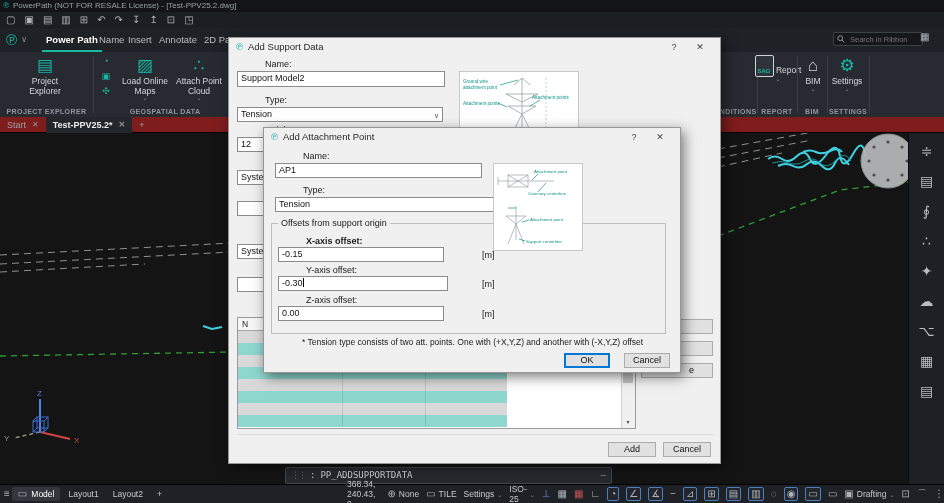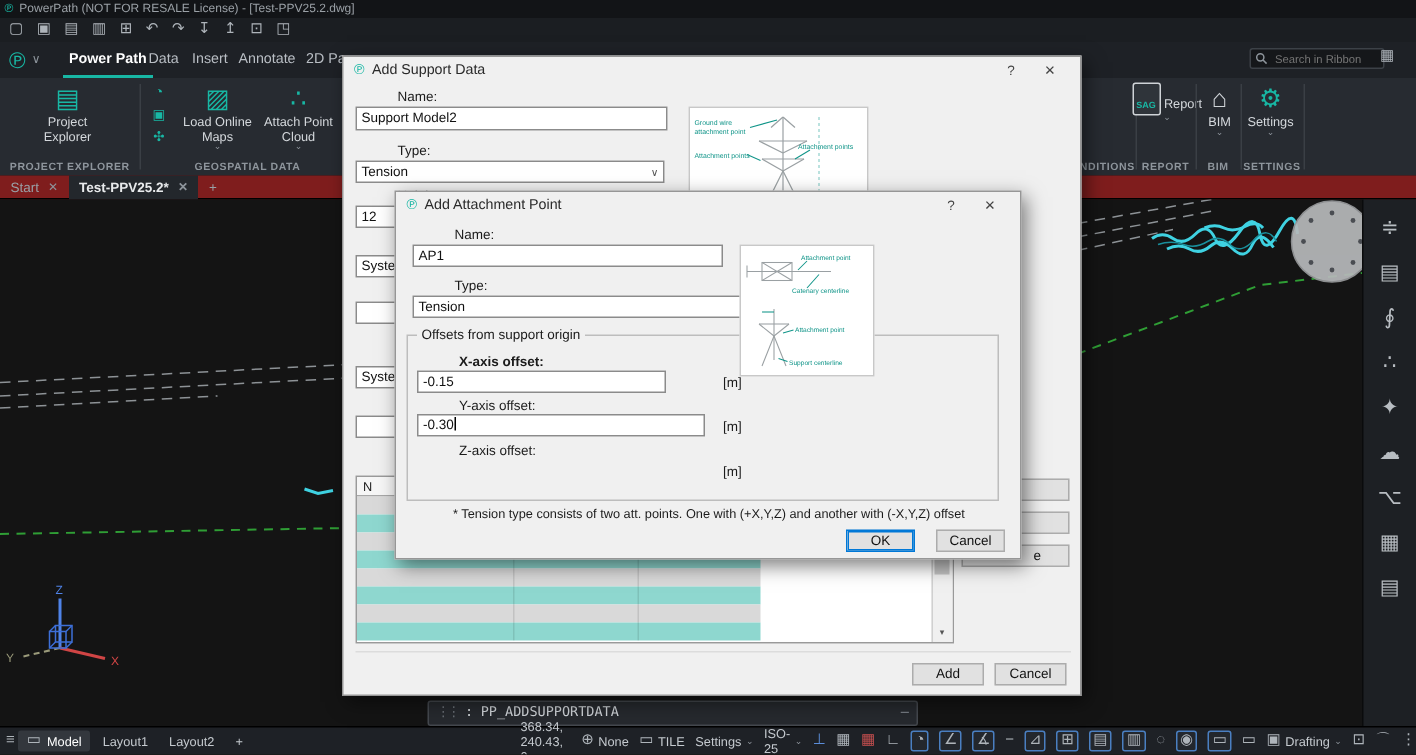--- a/index.html
+++ b/index.html
@@ -98,21 +98,21 @@
     <span>⊡</span>
     <span>◳</span>
   </div>
 
   <div class="abs tabrow">
     <div class="abs applogo">
       <span>℗</span>
       <span class="caret">∨</span>
     </div>
     <div class="abs rtab active" style="left:42px;">Power Path</div>
-    <div class="abs rtab" style="left:95px;">Data</div>
+    <div class="abs rtab" style="left:95px;">Name</div>
     <div class="abs rtab" style="left:124px;">Insert</div>
     <div class="abs rtab" style="left:155px;">Annotate</div>
     <div class="abs rtab" style="left:200px;">2D Pa</div>
   </div>
   <div class="abs searchbox">
     <svg width="8" height="8" viewBox="0 0 8 8">
         <circle cx="3.2" cy="3.2" r="2.4" fill="none" stroke="#8d949b"></circle>
         <line x1="5" y1="5" x2="7.4" y2="7.4" stroke="#8d949b"></line>
       </svg>
     <input placeholder="Search in Ribbon" style="">
@@ -418,23 +418,24 @@
       <span>Tension</span>
       <span class="chev">∨</span>
     </div>
 
     <div class="gbox" style="left:7px;top:95px;width:393px;height:109px;"></div>
     <div class="gbox-lbl" style="left:14px;top:90px;">Offsets from support origin</div>
     <div class="lbl" style="left:14px;top:108px;font-weight:bold;">X-axis offset:</div>
     <div class="inp" style="left:14px;top:119px;width:166px;height:15px;">-0.15</div>
     <div class="lbl" style="left:190px;top:122px;">[m]</div>
     <div class="lbl" style="left:14px;top:137px;">Y-axis offset:</div>
-    <div class="inp" style="left:14px;top:148px;width:192px;height:15px;"><span>-0.30</span><span class="caret-i"></span></div>
+    <div class="inp" style="left:14px;top:148px;width:170px;height:15px;"><span>-0.30</span><span class="caret-i"></span></div>
     <div class="lbl" style="left:190px;top:151px;">[m]</div>
     <div class="lbl" style="left:14px;top:167px;">Z-axis offset:</div>
+    <div class="inp" style="left:14px;top:178px;width:166px;height:15px;">0.00</div>
     <div class="lbl" style="left:190px;top:181px;">[m]</div>
 
     <div class="pv" style="left:229px;top:35px;width:88px;height:86px;">
       <svg width="86" height="84" viewBox="0 0 86 84">
         <g stroke="#9aa0a3" stroke-width="0.7" fill="none">
           <line x1="4" y1="17" x2="60" y2="17"></line>
           <line x1="14" y1="11" x2="34" y2="23"></line>
             <line x1="14" y1="23" x2="34" y2="11"></line>
           <rect x="14" y="11" width="20" height="12"></rect>
           <line x1="4" y1="13" x2="4" y2="21"></line>

